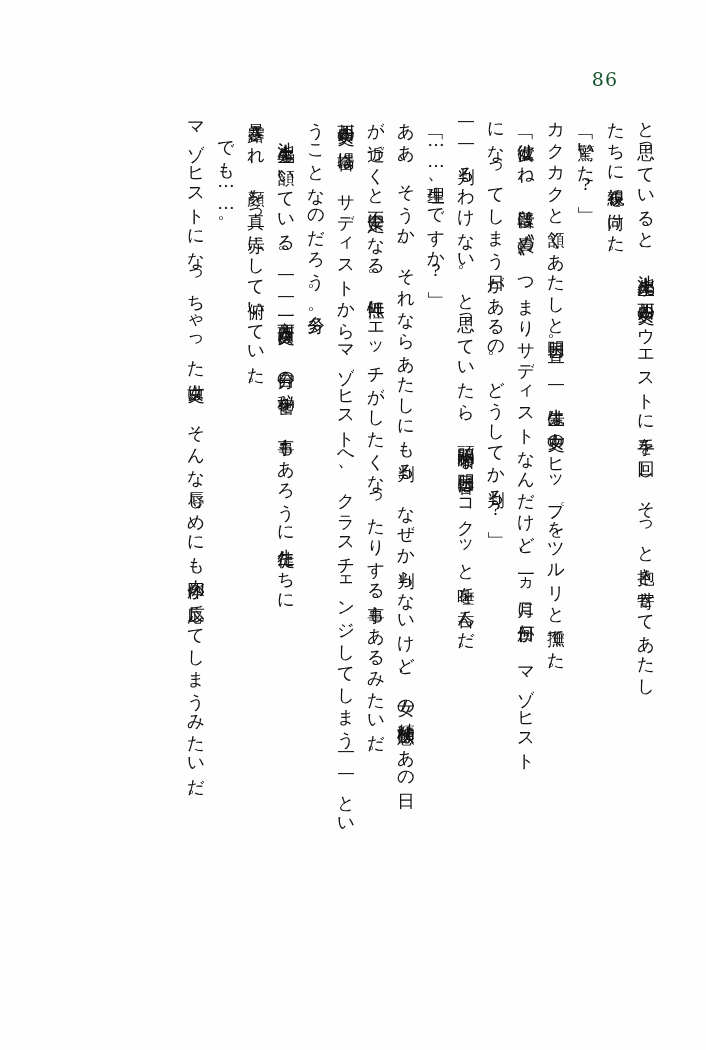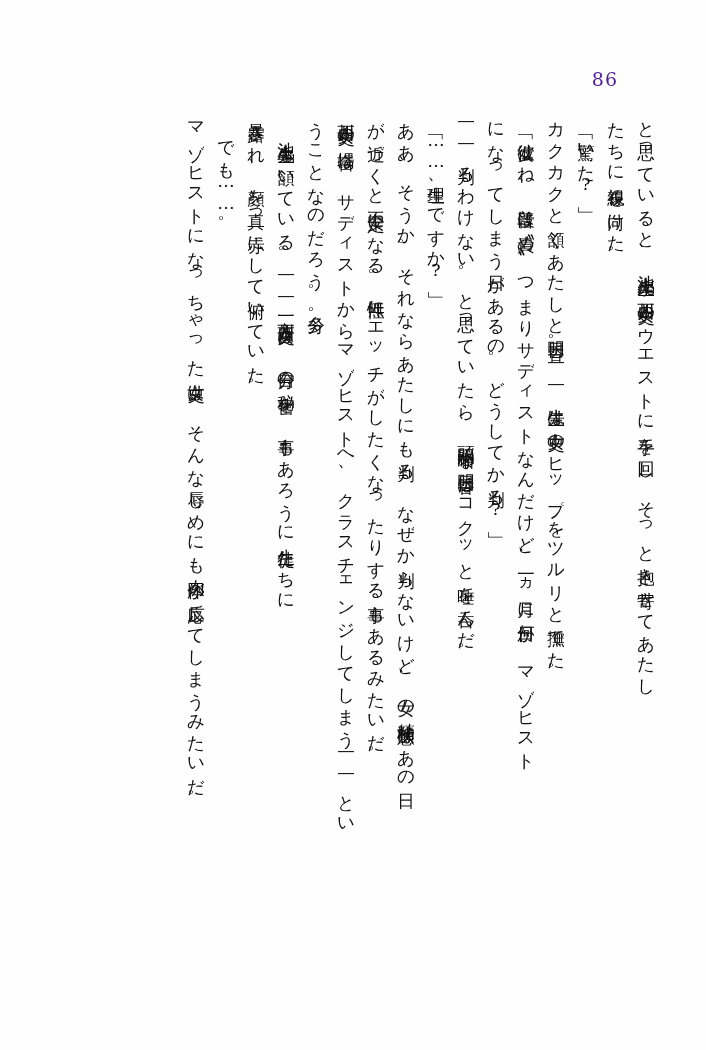--- a/index.html
+++ b/index.html
@@ -23,21 +23,21 @@
     height: 1050px;
     background: #fefefe;
   }
   .page-number {
     position: absolute;
     top: 68px;
     right: 88px;
     font-size: 19px;
     letter-spacing: 1px;
     font-family: "DejaVu Serif", "Liberation Serif", serif;
-    color: #4c1d95;
+    color: #14532d;
   }
   .text-body {
     position: absolute;
     top: 110px;
     right: 52px;
     left: 52px;
     bottom: 40px;
     display: flex;
     flex-direction: row-reverse;
     align-items: flex-start;

